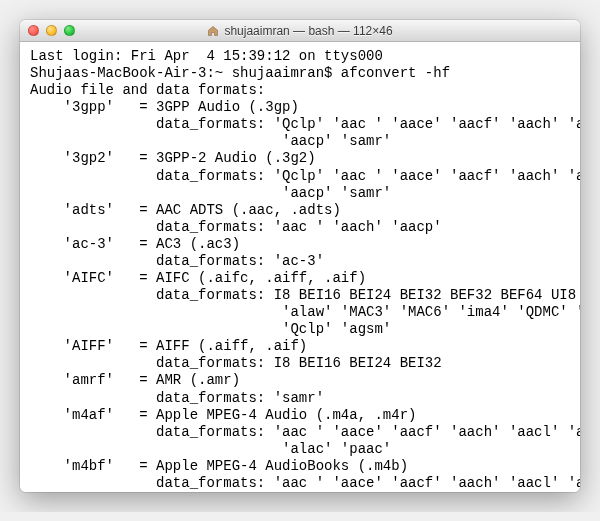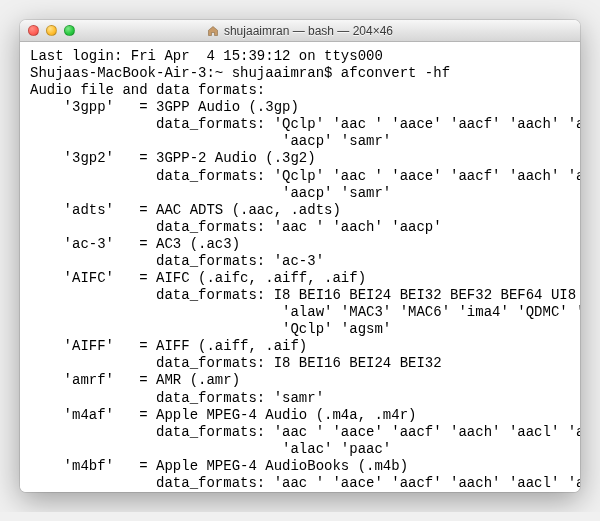--- a/index.html
+++ b/index.html
@@ -76,21 +76,21 @@
       <div class="tl red"></div>
       <div class="tl yellow"></div>
       <div class="tl green"></div>
     </div>
     <div class="title">
       <span class="home-icon">
         <svg width="12" height="12" viewBox="0 0 16 16">
           <path d="M8 2 L14 7 L14 14 L10 14 L10 10 L6 10 L6 14 L2 14 L2 7 Z" fill="#c79b6a" stroke="#8a6b44" stroke-width="0.8"></path>
         </svg>
       </span>
-      <span>shujaaimran — bash — 204×46</span>
+      <span>shujaaimran — bash — 112×46</span>
     </div>
   </div>
   <div class="terminal-body" id="terminal-body">Last login: Fri Apr  4 15:39:12 on ttys000
 Shujaas-MacBook-Air-3:~ shujaaimran$ afconvert -hf
 Audio file and data formats:
     '3gpp'   = 3GPP Audio (.3gp)
                data_formats: 'Qclp' 'aac ' 'aace' 'aacf' 'aach' 'aacl'
                               'aacp' 'samr'
     '3gp2'   = 3GPP-2 Audio (.3g2)
                data_formats: 'Qclp' 'aac ' 'aace' 'aacf' 'aach' 'aacl'

